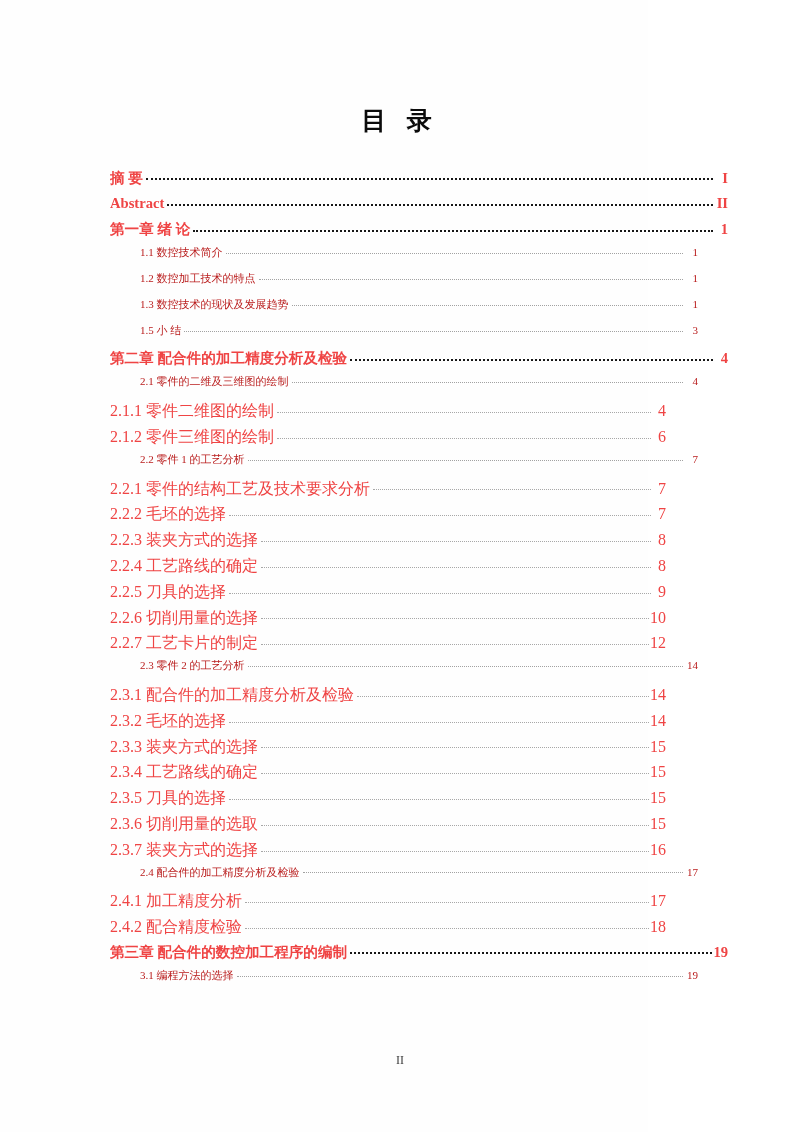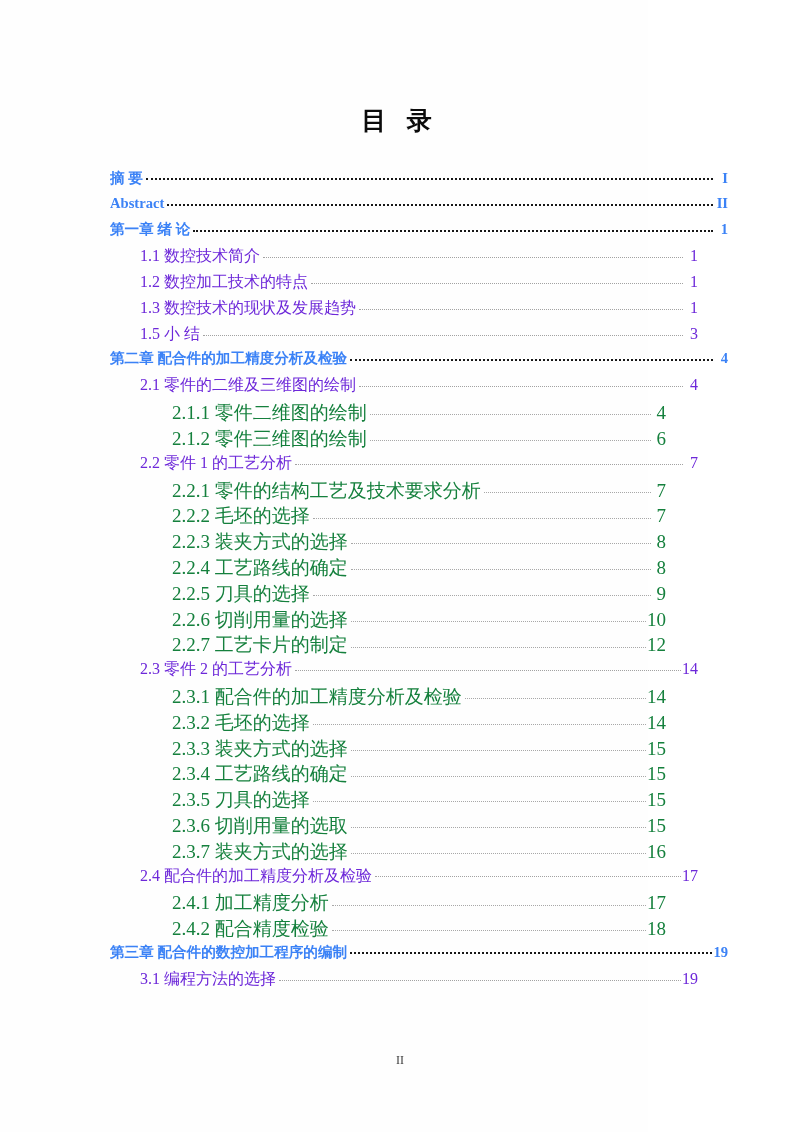--- a/index.html
+++ b/index.html
@@ -80,45 +80,44 @@
     flex: 0 0 auto;
     text-align: right;
     min-width: 14px;
   }
 
   
   .lvl1 {
     margin-left: 0px;
     font-size: 14.6px;
     font-weight: bold;
-    color: #3b82f6;
+    color: #ef4444;
   }
   .lvl1 .toc-dots::after {
     border-bottom: 2.4px dotted #171717;
     bottom: 0.16em;
   }
   .lvl1 .toc-page { font-weight: bold; }
 
   
   .lvl2 {
     margin-left: 30px;
+    font-size: 11px;
+    font-weight: normal;
+    color: #b91c1c;
+  }
+  .lvl2 .toc-dots::after {
+    border-bottom: 1.5px dotted #a2a2a2;
+  }
+
+  
+  .lvl3 {
     font-size: 16px;
     font-weight: normal;
-    color: #6d28d9;
-  }
-  .lvl2 .toc-dots::after {
-    border-bottom: 1.5px dotted #a2a2a2;
-  }
-
-  
-  .lvl3 {
-    margin-left: 62px;
-    font-size: 19px;
-    font-weight: normal;
-    color: #15803d;
+    color: #ef4444;
   }
   .lvl3 .toc-dots::after {
     border-bottom: 1.4px dotted #a8a8a8;
   }
 
   
   .lvl1 > .toc-page { margin-right: 0px; }
   .lvl2 { padding-right: 30px; }
   .lvl3 { padding-right: 62px; }
 

